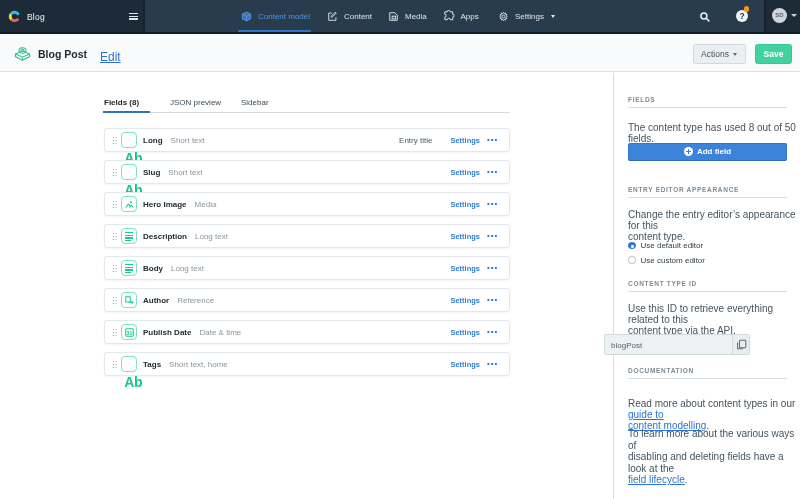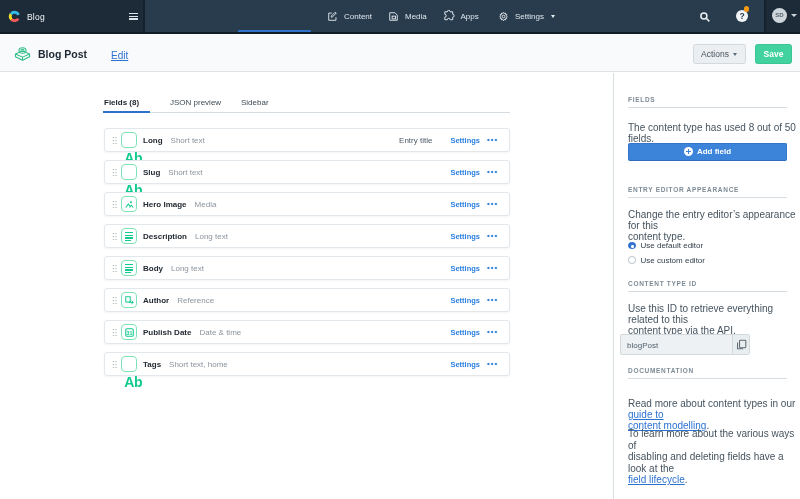--- a/index.html
+++ b/index.html
@@ -15,21 +15,21 @@
 .avatar { position:absolute; left:6px; top:8px; width:15px; height:15px; border-radius:50%; background:#cfd6db; color:#55626e; font-size:6px; font-weight:bold; text-align:center; line-height:15px; }
 .avcaret { position:absolute; left:25px; top:14px; width:0; height:0; border-left:3px solid transparent; border-right:3px solid transparent; border-top:3.5px solid #cfd6db; }
 .navitem { position:absolute; top:0; height:32px; display:flex; align-items:center; color:#dfe6ec; font-size:8px; }
 .navitem svg { margin-right:6px; }
 .navitem.active { color:#5097e0; }
 .nav-underline { position:absolute; left:238px; top:30px; width:73px; height:3px; background:#3072c9; border-radius:1px; }
 .topicon { position:absolute; top:0; }
 
 .pagehead { position:absolute; left:0; top:34px; width:800px; height:38px; background:#f9fafb; border-bottom:1px solid #dde3e7; }
 .ph-title { position:absolute; left:38px; top:13.5px; font-size:10.5px; font-weight:bold; color:#202a35; }
-.ph-edit { position:absolute; left:111px; top:15.5px; font-size:10px; color:#2c72d2; }
+.ph-edit { position:absolute; left:100px; top:15.5px; font-size:12px; color:#2c72d2; }
 .btn-actions { position:absolute; left:692.5px; top:43.5px; width:53px; height:20.5px; background:#eceff1; border:1px solid #d3d9dc; border-radius:2.5px; font-size:8.5px; color:#46535f; text-align:center; line-height:19px; }
 .btn-actions .car { display:inline-block; width:0; height:0; border-left:2.6px solid transparent; border-right:2.6px solid transparent; border-top:3px solid #5b6b7a; margin-left:4px; vertical-align:1px; }
 .btn-save { position:absolute; left:755px; top:43.5px; width:37px; height:20.5px; background:#41d2a0; border:1px solid #38c694; border-radius:2.5px; font-size:8.5px; font-weight:bold; color:#fff; text-align:center; line-height:19px; }
 .tabline { position:absolute; left:103px; top:111.5px; width:407px; height:1px; background:#d5dce1; }
 .tab { position:absolute; top:0; font-size:8px; color:#3c4a56;text-align:right; }
 .tab.active { font-weight:bold; color:#20292f; }
 .tab-underline { position:absolute; left:103px; top:110.5px; width:47px; height:2.5px; background:#2d71c9; }
 
 .row { position:absolute; left:104px; width:406px; height:24px; background:#fff; border:1px solid #e3e8ec; border-radius:3px; box-shadow:0 1px 2px rgba(25,37,50,.05); display:flex; align-items:center; }
 .handle { width:5px; height:8.5px; margin-left:7px; background:
@@ -49,21 +49,21 @@
 .sb-text { font-size:10px; color:#45535f; line-height:11px; }
 .addfield { position:absolute; left:628px; top:143px; width:159px; height:18px; background:#3c83da; border:1px solid #3474c9; border-bottom-color:#2f6cbd; border-radius:2px; color:#fff; font-size:8px; font-weight:bold; text-align:center; line-height:16.5px; }
 .addfield .plus { display:inline-block; width:9px; height:9px; border-radius:50%; background:#fff; position:relative; vertical-align:-1.5px; margin-right:4px; }
 .addfield .plus::before { content:""; position:absolute; left:2px; top:4px; width:5px; height:1.2px; background:#3b7fd7; }
 .addfield .plus::after { content:""; position:absolute; left:4px; top:2px; width:1.2px; height:5px; background:#3b7fd7; }
 .radio { position:absolute; left:628px; display:flex; align-items:center; }
 .radio .circ { width:7.5px; height:7.5px; border-radius:50%; border:1px solid #b6c0c9; background:#fff; margin-right:5px; }
 .radio.sel .circ { background:#2e71cf; border-color:#2e71cf; position:relative; }
 .radio.sel .circ::after { content:""; position:absolute; left:2.3px; top:2.3px; width:2.5px; height:2.5px; border-radius:50%; background:#fff; }
 .radio .lab { font-size:8px; color:#33404c; }
-.idinput { position:absolute; left:620px; top:334px; width:130px; height:21px; border:1px solid #d2d9dd; border-radius:2px; background:#edf1f3; }
+.idinput { position:absolute; left:604px; top:334px; width:146px; height:21px; border:1px solid #d2d9dd; border-radius:2px; background:#edf1f3; }
 .idinput .val { position:absolute; left:6px; top:6px; font-size:8px; color:#53616d; }
 .idinput .copy { position:absolute; right:0; top:0; width:17px; height:19px; border-left:1px solid #d2d9dd; background:#e8edef; }
 a.sblink { color:#2c72d2; text-decoration:underline; }
 </style>
 </head>
 <body>
 
 <div class="topbar">
   <div class="nav-underline"></div>
   <div class="brand">
@@ -72,20 +72,27 @@
       <path d="M6.5 17.5 A8.3 8.3 0 0 0 18.9 16.2" fill="none" stroke="#fb5a5a" stroke-width="5.2"></path>
       <path d="M5.5 7.5 A8.3 8.3 0 0 1 19.6 8.8" fill="none" stroke="#33b8e8" stroke-width="5.2"></path>
     </svg>
     <span class="blog">Blog</span>
     <div class="burger">
         <div></div>
         <div></div>
         <div></div>
       </div>
   </div>
+  <div class="navitem active" style="left:241px">
+    <svg width="11" height="11" viewBox="0 0 16 16">
+        <path d="M8 1.5 L14 4.5 V11.5 L8 14.5 L2 11.5 V4.5 Z" fill="#3c72ab" stroke="#5b9ce4" stroke-width="1.2"></path>
+        <path d="M2 4.5 L8 7.5 L14 4.5 M8 7.5 V14.5" fill="none" stroke="#5b9ce4" stroke-width="1.2"></path>
+      </svg>
+    <span>Content model</span>
+  </div>
   <div class="navitem" style="left:327px">
     <svg width="11" height="11" viewBox="0 0 16 16" fill="none" stroke="#e9eef2" stroke-width="1.3">
         <path d="M13 9 V13.5 H2.5 V3 H7"></path>
         <path d="M7 9.5 L13.5 3 L11.5 2 L6 7.5 Z"></path>
       </svg>
     <span>Content</span>
   </div>
   <div class="navitem" style="left:388px">
     <svg width="11" height="11" viewBox="0 0 16 16" fill="none" stroke="#e9eef2" stroke-width="1.3">
         <path d="M2.5 2.5 H10 L13.5 6 V13.5 H2.5 Z"></path>

